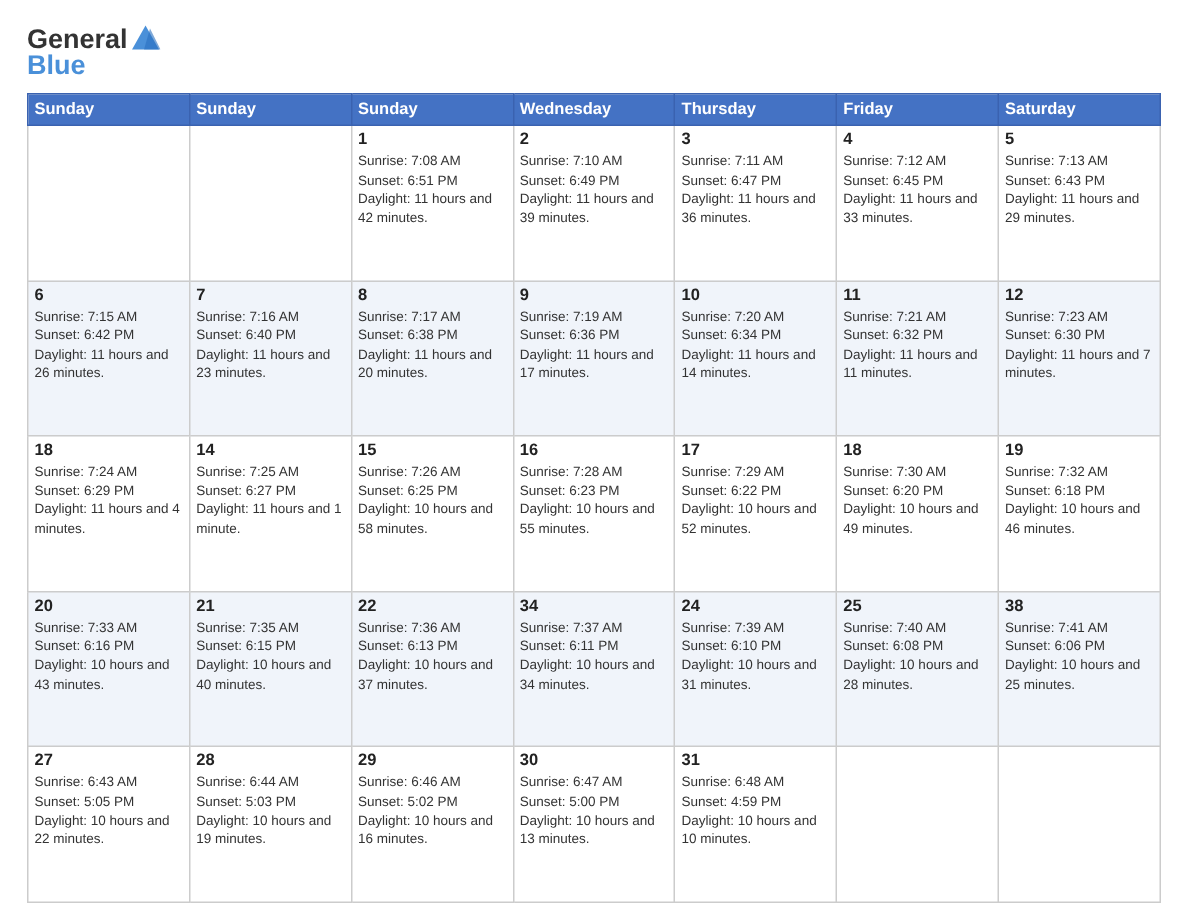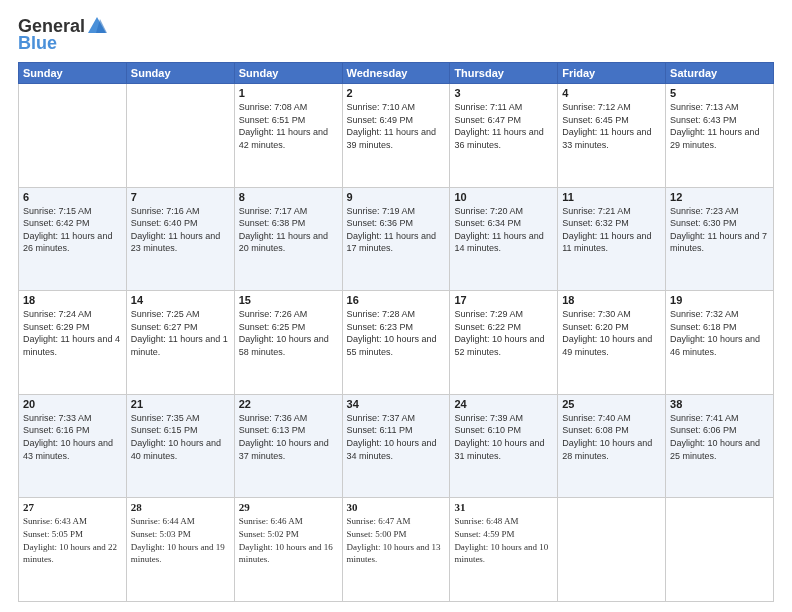--- a/index.html
+++ b/index.html
@@ -103,21 +103,21 @@
       line-height: 1.4;
     }
     .empty-cell {
       background: #f9f9f9;
     }
     
     .row-1 td { background: #fff; }
     .row-2 td { background: #e8eef7; }
     .row-3 td { background: #fff; }
     .row-4 td { background: #e8eef7; }
-    .row-5 td { background: #fff; font-family: Liberation Serif, serif; }
+    .row-5 td { background: #fff; }
   </style>
 </head>
 <body>
 
 <div class="page">
   <div class="header">
     <div class="logo-area">
   <div class="logo" style="display:flex;align-items:center;gap:0;">
     <div style="display:flex;flex-direction:column;align-items:flex-start;">
       <div style="display:flex;align-items:center;">

